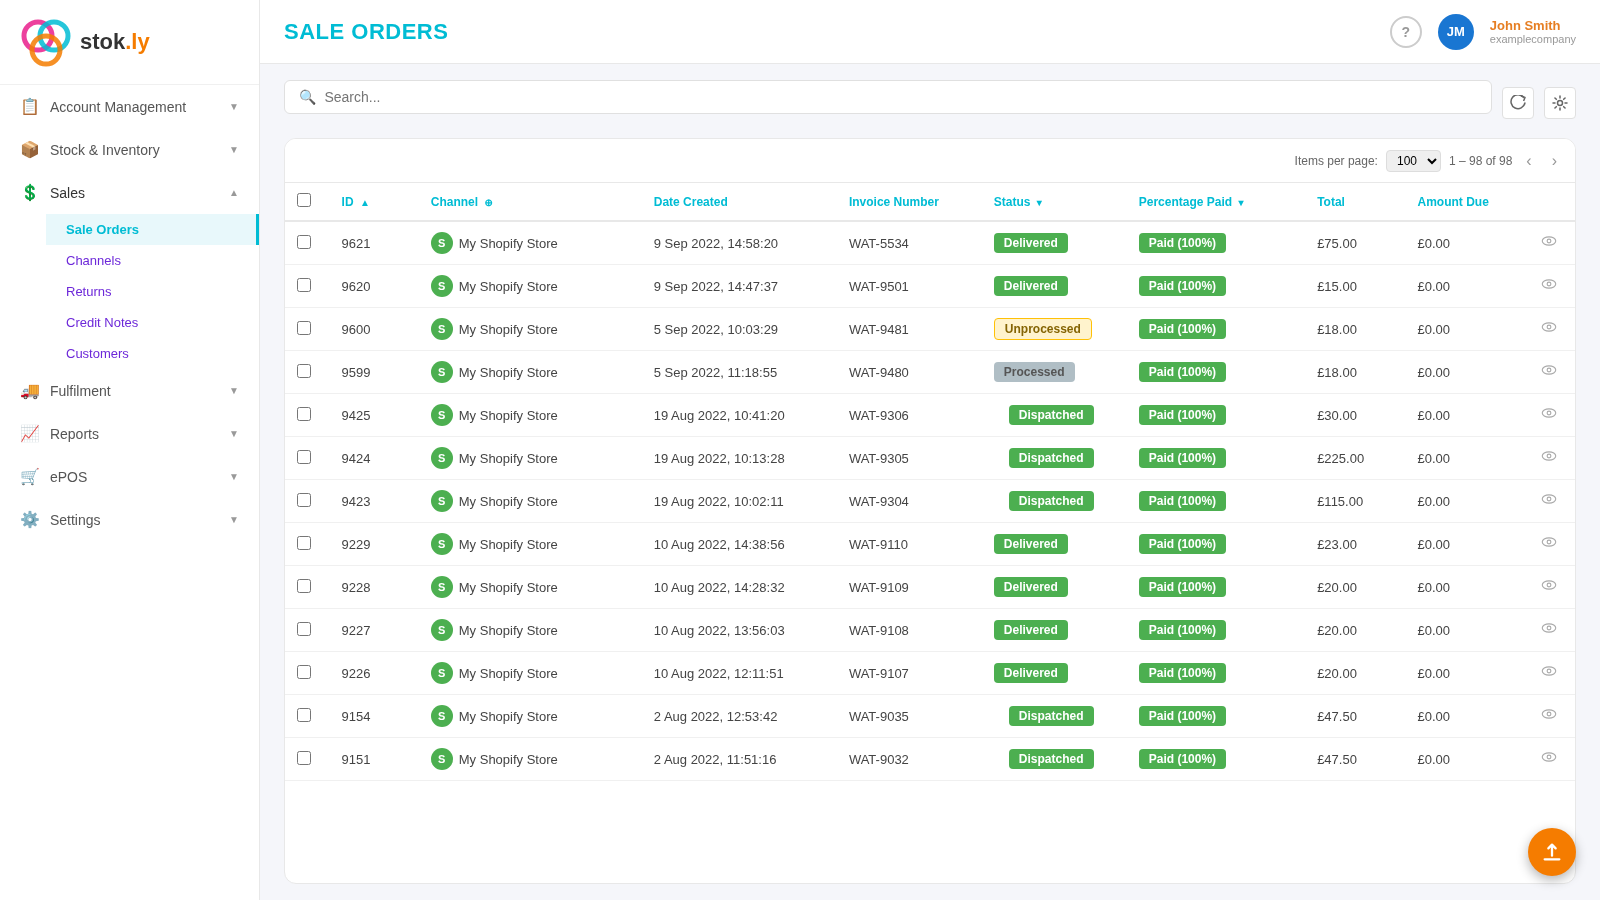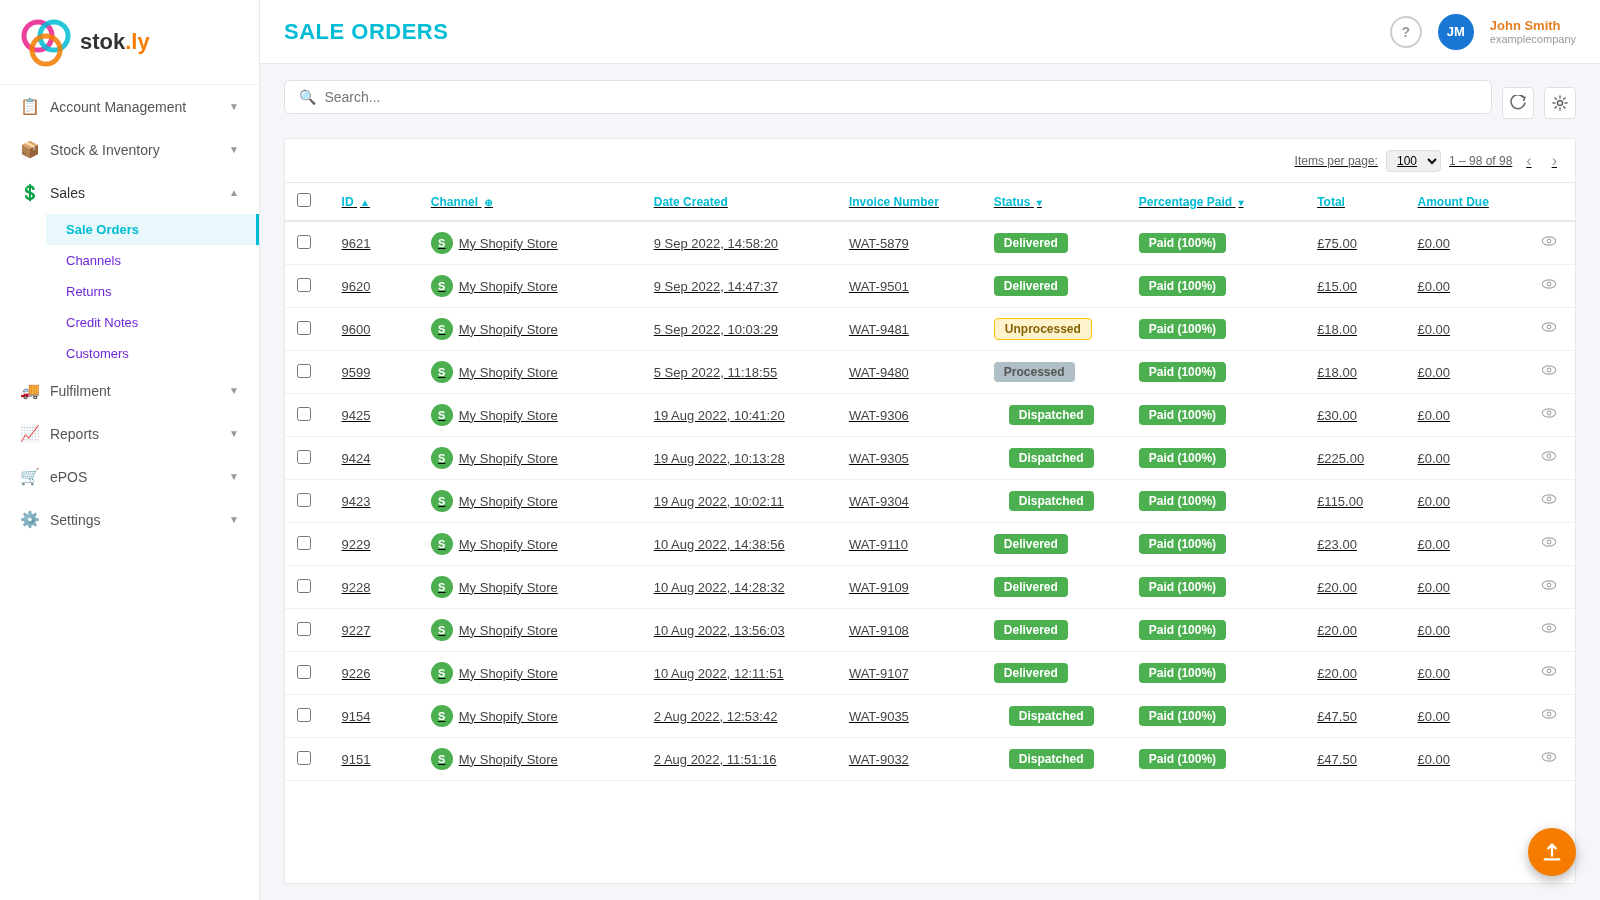--- a/index.html
+++ b/index.html
@@ -34,21 +34,21 @@
     
     .content { flex: 1; overflow: hidden; display: flex; flex-direction: column; padding: 16px 24px; }
 
     
     .search-bar { background: #fff; border: 1px solid #e0e0e0; border-radius: 6px; padding: 8px 14px; display: flex; align-items: center; gap: 8px; margin-bottom: 12px; }
     .search-bar input { border: none; outline: none; flex: 1; font-size: 14px; color: #555; }
     .search-icon { color: #aaa; font-size: 14px; }
     .icon-btn { width: 32px; height: 32px; border: 1px solid #e0e0e0; background: #fff; border-radius: 4px; display: flex; align-items: center; justify-content: center; cursor: pointer; color: #666; }
 
     
-    .table-wrap { background: #fff; border-radius: 2px; border: 1px solid #e8e8e8; flex: 1; overflow: auto; display: flex; flex-direction: column; text-decoration: underline; }
+    .table-wrap { background: #fff; border-radius: 12px; border: 1px solid #e8e8e8; flex: 1; overflow: auto; display: flex; flex-direction: column; }
     .table-header-row { display: flex; align-items: center; padding: 4px 12px; border-bottom: 1px solid #e8e8e8; min-height: 44px; background: #fff; }
     .table-header-row .pagination-info { margin-left: auto; display: flex; align-items: center; gap: 8px; font-size: 12px; color: #666; }
     .items-select { border: 1px solid #ddd; border-radius: 4px; padding: 2px 6px; font-size: 12px; }
     .pag-btn { background: none; border: none; cursor: pointer; color: #999; font-size: 16px; padding: 2px 6px; }
 
     table { width: 100%; border-collapse: collapse; }
     thead th { background: #fff; padding: 10px 12px; text-align: left; font-size: 12px; font-weight: 600; color: #00bcd4; border-bottom: 2px solid #e8e8e8; white-space: nowrap; position: sticky; top: 0; z-index: 2; }
     thead th.col-check { width: 40px; }
     thead th.col-id { width: 80px; }
     thead th.col-channel { width: 200px; }
@@ -258,21 +258,21 @@
         <input type="checkbox" style="">
       </td>
       <td>9621</td>
       <td>
         <span style="display:flex;align-items:center;gap:6px;">
           <span style="width:22px;height:22px;border-radius:50%;background:#4caf50;color:white;font-size:11px;font-weight:700;display:inline-flex;align-items:center;justify-content:center;flex-shrink:0;">S</span>
           <span>My Shopify Store</span>
         </span>
       </td>
       <td>9 Sep 2022, 14:58:20</td>
-      <td>WAT-5879</td>
+      <td>WAT-5534</td>
       <td>
         <span class="status-badge status-delivered">Delivered</span>
       </td>
       <td>
         <span class="pct-badge">Paid (100%)</span>
       </td>
       <td>£75.00</td>
       <td>£0.00</td>
       <td class="eye-icon">
         <svg width="18" height="18" viewBox="0 0 24 24" fill="none">

